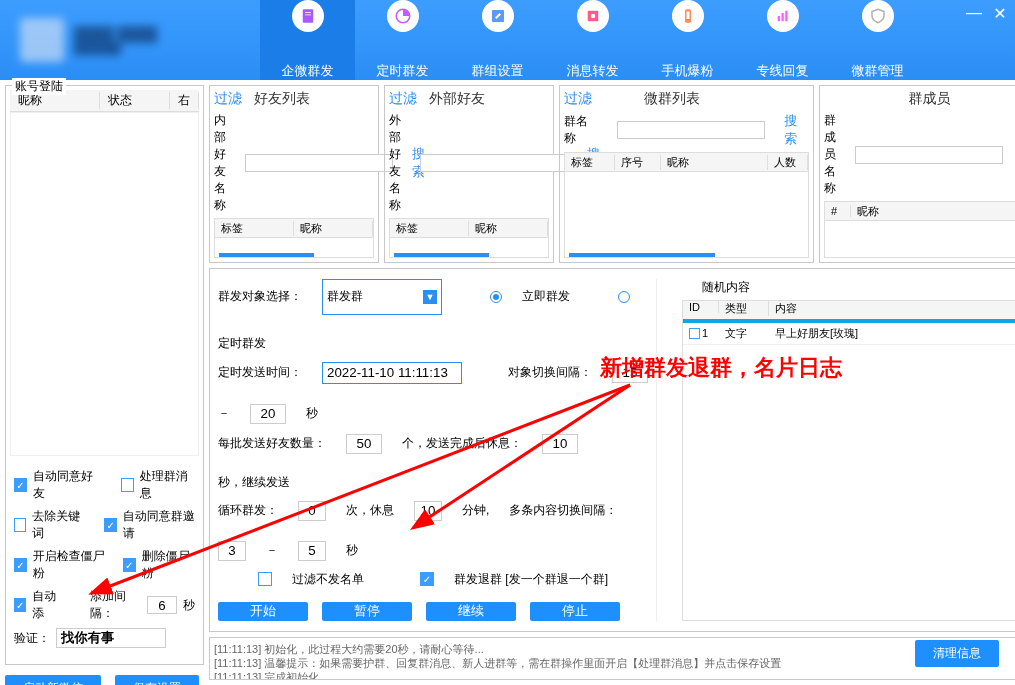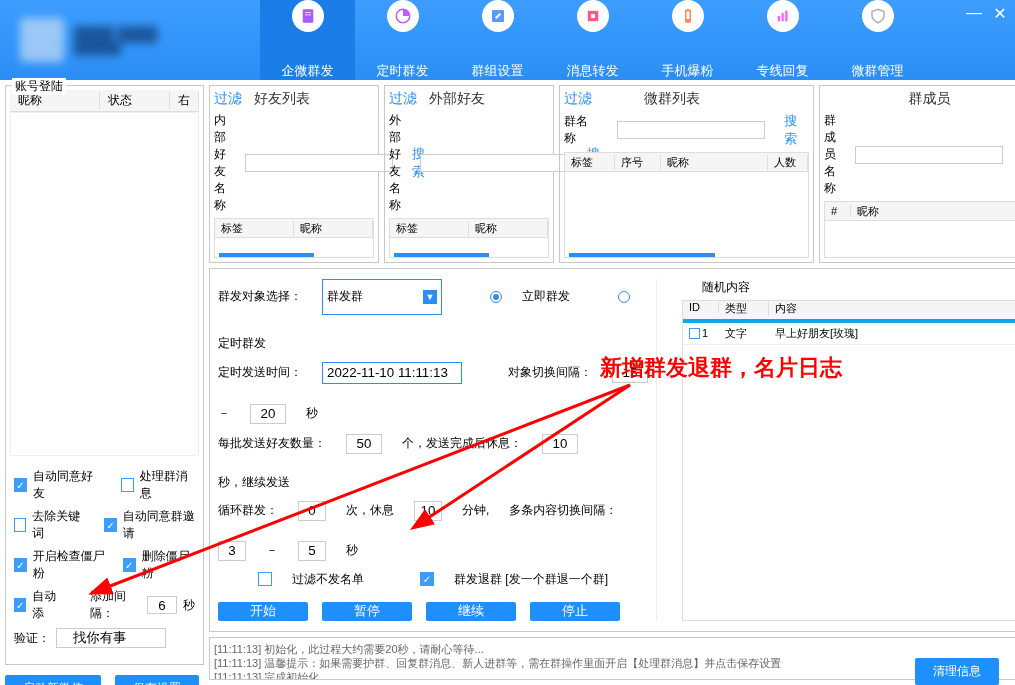--- a/index.html
+++ b/index.html
@@ -31,21 +31,21 @@
 .acct-table-head { display: flex; border-bottom: 1px solid #ddd; background: #f5f5f5; height: 22px; align-items: center; }
 .acct-table-head .col { padding: 0 8px; border-right: 1px solid #ddd; }
 .acct-list { height: 344px; background: #fff; border: 1px solid #eee; }
 
 .chk-area { padding: 6px 4px; }
 .chk-row { display: flex; align-items: center; gap: 6px; margin: 6px 0; }
 .chk { width: 14px; height: 14px; border: 1px solid #3d9dff; background: #3d9dff; display: inline-flex; align-items: center; justify-content: center; color: #fff; font-size: 10px; }
 .chk.unchecked { background: #fff; }
 .chk-label { font-size: 12px; }
 .input-sm { width: 30px; height: 18px; border: 1px solid #ccc; text-align: center; }
-.input-med { width: 110px; height: 20px; border: 1px solid #ccc; padding: 0 16px; }
+.input-med { width: 110px; height: 20px; border: 1px solid #ccc; padding: 0 4px; font-weight: bold; }
 
 .btn-blue { background: #1e8fff; color: #fff; border: none; padding: 5px 18px; cursor: pointer; font-size: 12px; border-radius: 2px; }
 .btn-row { display: flex; gap: 14px; margin-top: 6px; }
 
 .right-col { flex: 1; display: flex; flex-direction: column; gap: 5px; }
 
 .panels { display: flex; gap: 5px; height: 248px; }
 .panel { border: 1px solid #c8c8c8; padding: 4px; display: flex; flex-direction: column; }
 .panel-1, .panel-2 { width: 170px; }
 .panel-3 { width: 255px; }
@@ -79,21 +79,21 @@
 
 .settings-right { flex: 1; border-left: 1px solid #eee; padding-left: 25px; display: flex; flex-direction: column; }
 .content-tabs { display: flex; gap: 20px; margin-bottom: 4px; margin-left: 20px; }
 .content-table { border: 1px solid #ddd; flex: 1; }
 .ct-head { display: flex; background: #f5f5f5; height: 22px; border-bottom: 4px solid #0ea5e9; align-items: flex-start; }
 .ct-head .cc { padding: 0 6px; border-right: 1px solid #ddd; font-size: 11px; }
 .ct-row { display: flex; height: 22px; align-items: center; border-bottom: 1px solid #eee; }
 .ct-row .cc { padding: 0 6px; font-size: 11px; }
 
 .log-area { border: 1px solid #c8c8c8; height: 56px; overflow: hidden; font-size: 11px; color: #666; padding: 4px; line-height: 14px; }
-.btn-clear { position: absolute; right: 16px; bottom: 0; }
+.btn-clear { position: absolute; right: 16px; bottom: 18px; }
 
 .annotation-text { position: absolute; top: 353px; left: 600px; color: #ff0000; font-size: 22px; font-weight: bold; pointer-events: none; z-index: 100; }
 .arrow-svg { position: absolute; pointer-events: none; z-index: 99; }
 </style>
 </head>
 <body>
 
 <div class="header">
   <div class="logo-area">
     <div class="logo-box"></div>

